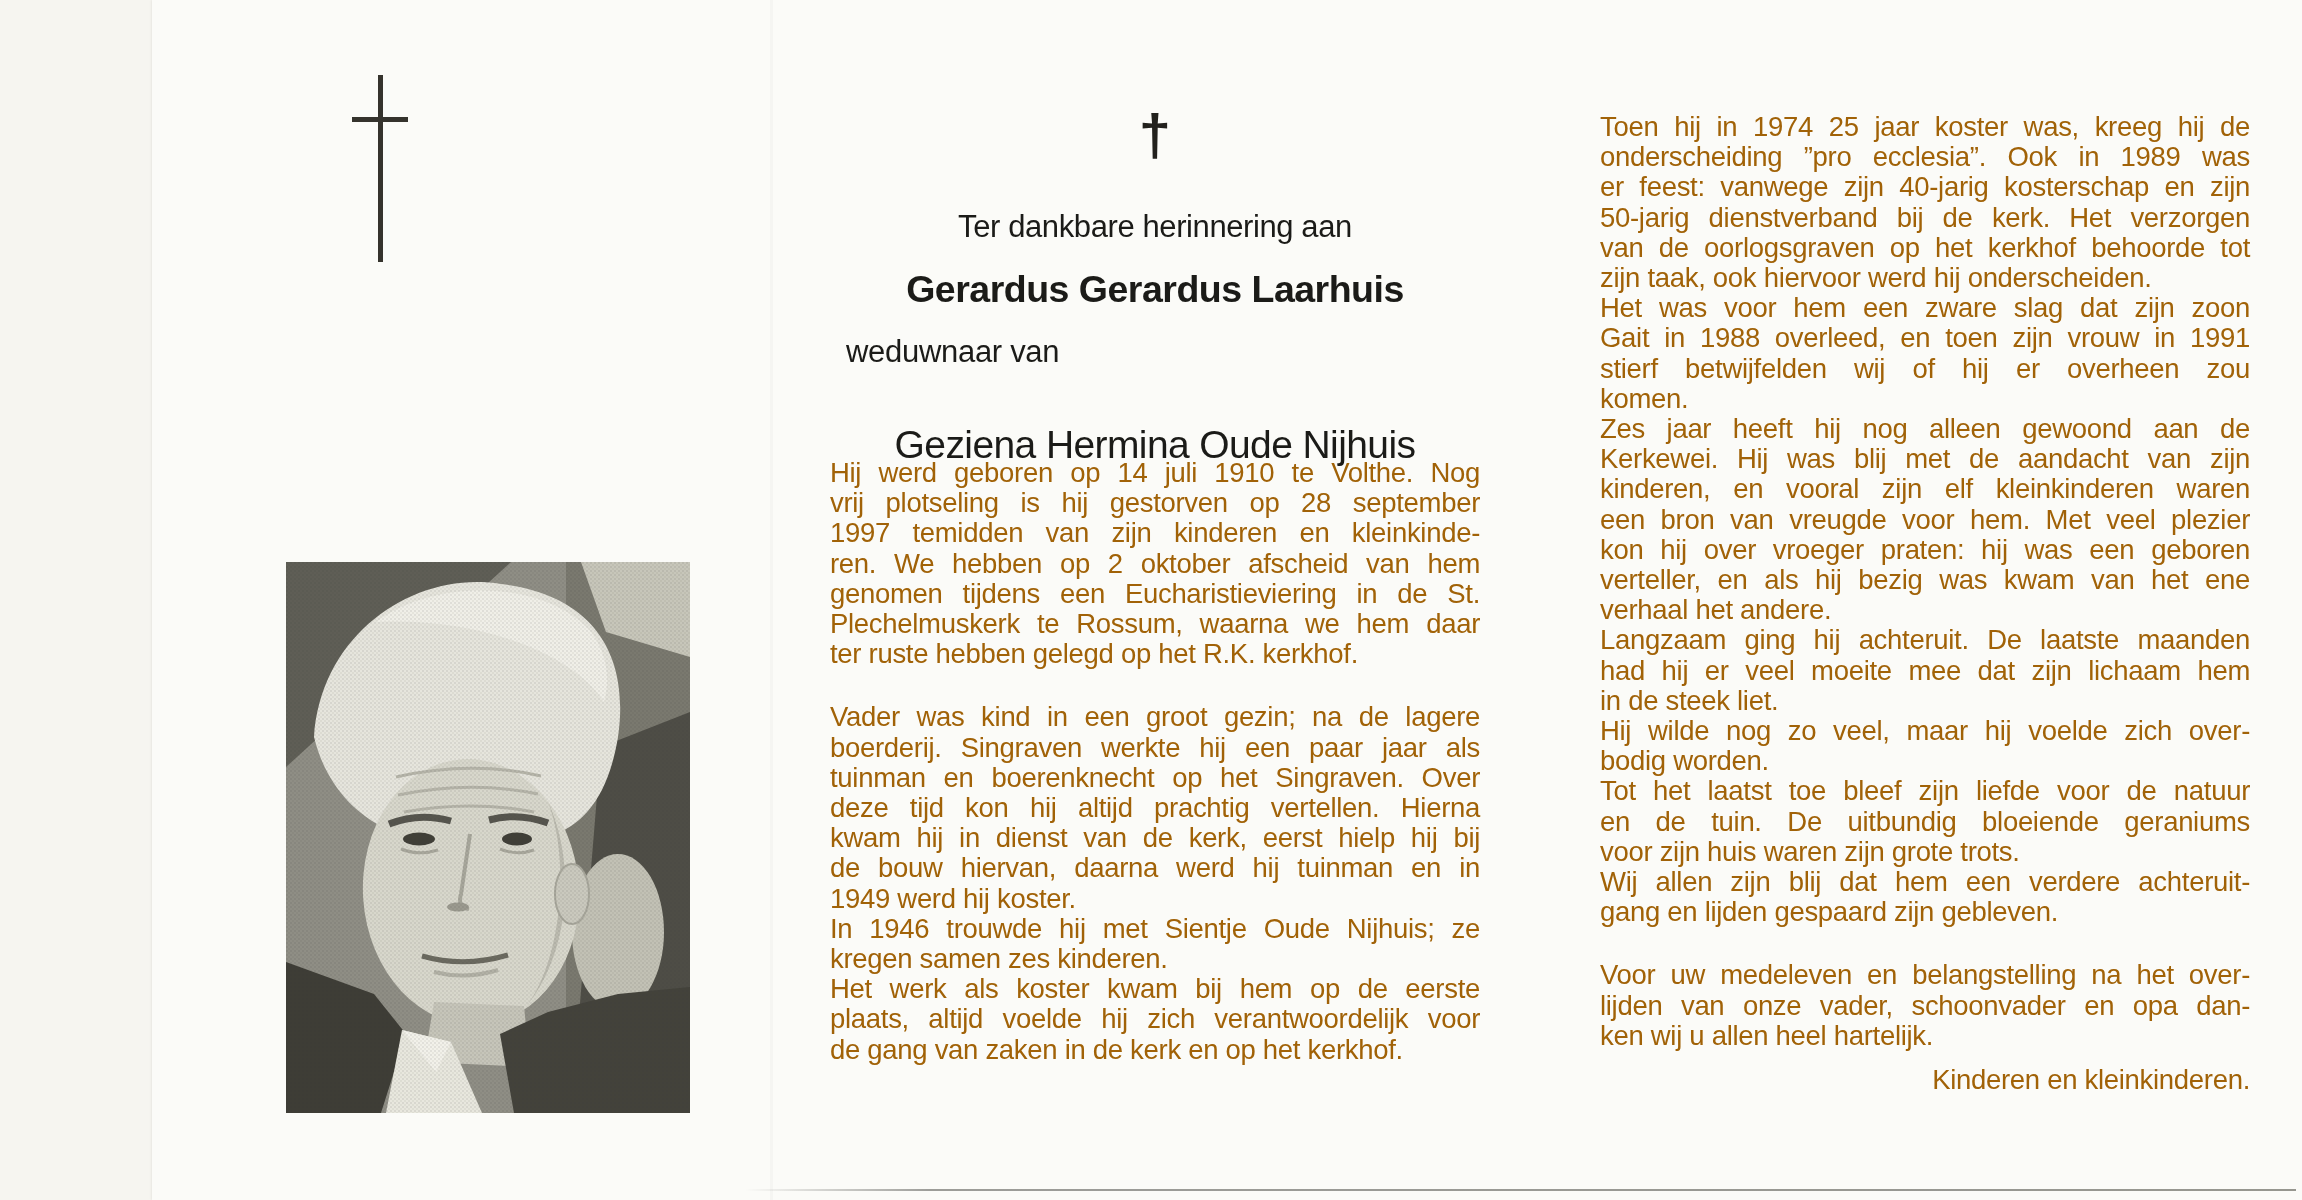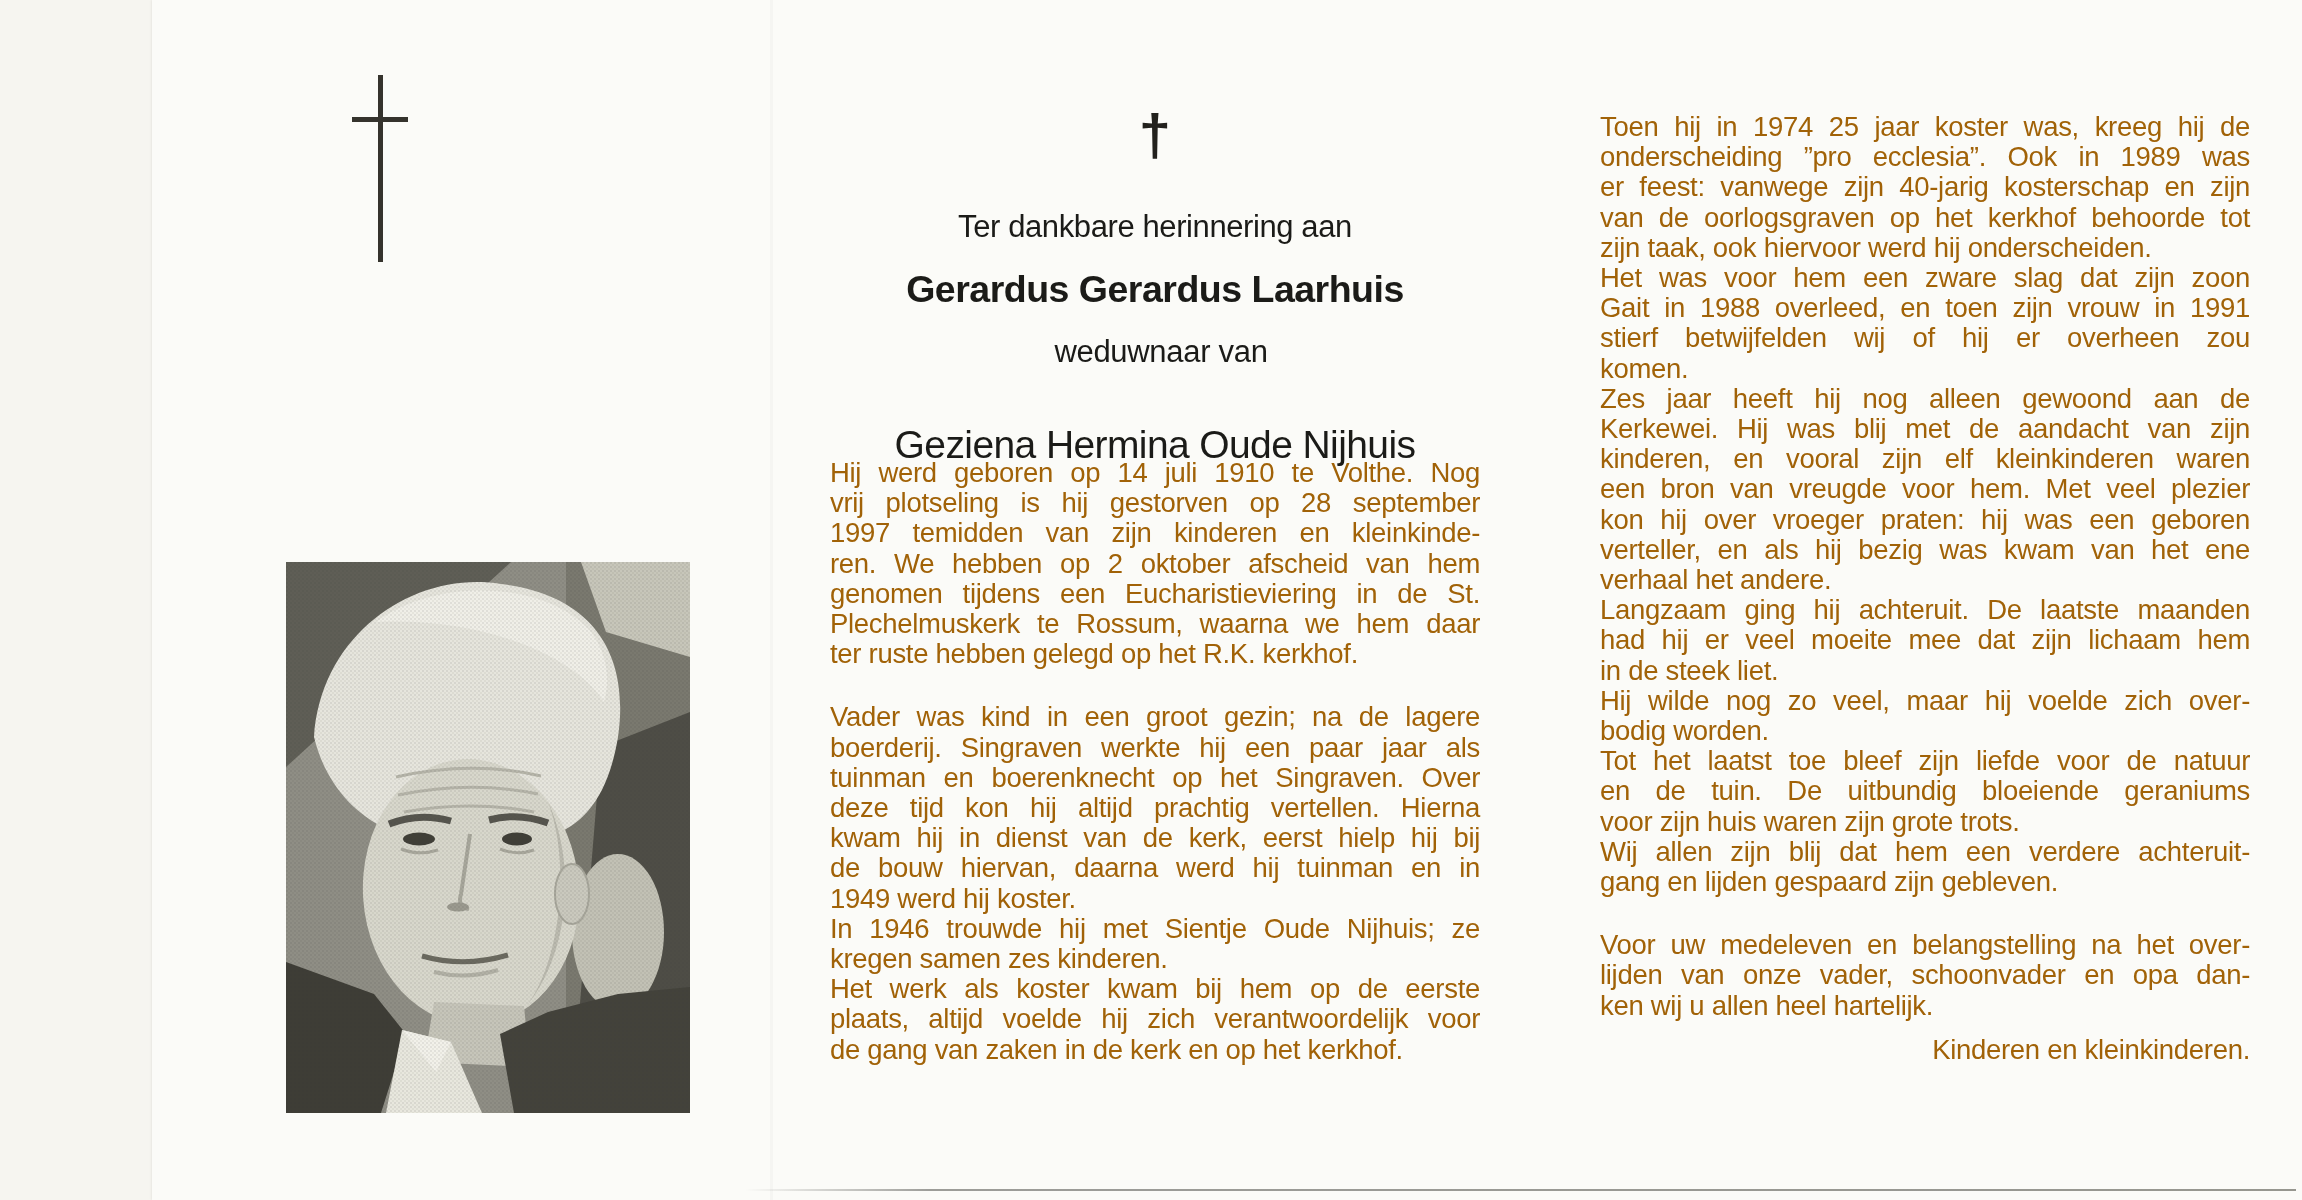--- a/index.html
+++ b/index.html
@@ -26,21 +26,21 @@
   .photo{position:absolute;left:286px;top:562px;width:404px;height:551px;overflow:hidden;}
   .photo svg{display:block;}
   
   .mid-col{position:absolute;left:830px;top:0;width:650px;}
   .mid-cross{position:absolute;left:0;top:106px;width:650px;text-align:center;
     font-size:58px;font-weight:bold;line-height:1;color:#22211d;}
   .mid-intro{position:absolute;left:0;top:210px;width:650px;text-align:center;
     font-size:31px;letter-spacing:-0.4px;line-height:1.1;}
   .mid-name{position:absolute;left:0;top:269px;width:650px;text-align:center;
     font-size:37.5px;font-weight:bold;letter-spacing:-0.5px;line-height:1.1;}
-  .mid-rel{position:absolute;left:6px;top:335px;width:650px;text-align:center;
+  .mid-rel{position:absolute;left:16px;top:335px;width:650px;
     font-size:31px;letter-spacing:-0.3px;line-height:1.1;}
   .mid-spouse{position:absolute;left:0;top:392px;width:650px;text-align:center;
     font-size:39px;letter-spacing:-0.6px;line-height:1.1;margin-top:32px;}
   .bodytext{font-size:27.5px;line-height:30.2px;letter-spacing:-0.3px;color:#a16207;}
   .mid-body{position:absolute;left:0;top:458px;width:650px;}
   
   .right-body{position:absolute;left:1600px;top:112px;width:650px;}
   .block + .block{margin-top:33px;}
   .line{text-align:left;white-space:normal;}
   .line.jl{text-align:justify;text-align-last:justify;}
@@ -158,20 +158,21 @@
       </div>
   </div>
 
   <div class="right-body bodytext">
     <div>
         <div class="block">
           <div class="para">
             <div class="line jl">Toen hij in 1974 25 jaar koster was, kreeg hij de</div>
             <div class="line jl">onderscheiding ”pro ecclesia”. Ook in 1989 was</div>
             <div class="line jl">er feest: vanwege zijn 40-jarig kosterschap en zijn</div>
+            <div class="line jl">50-jarig dienstverband bij de kerk. Het verzorgen</div>
             <div class="line jl">van de oorlogsgraven op het kerkhof behoorde tot</div>
             <div class="line">zijn taak, ook hiervoor werd hij onderscheiden.</div>
           </div>
           <div class="para">
             <div class="line jl">Het was voor hem een zware slag dat zijn zoon</div>
             <div class="line jl">Gait in 1988 overleed, en toen zijn vrouw in 1991</div>
             <div class="line jl">stierf betwijfelden wij of hij er overheen zou</div>
             <div class="line">komen.</div>
           </div>
           <div class="para">

